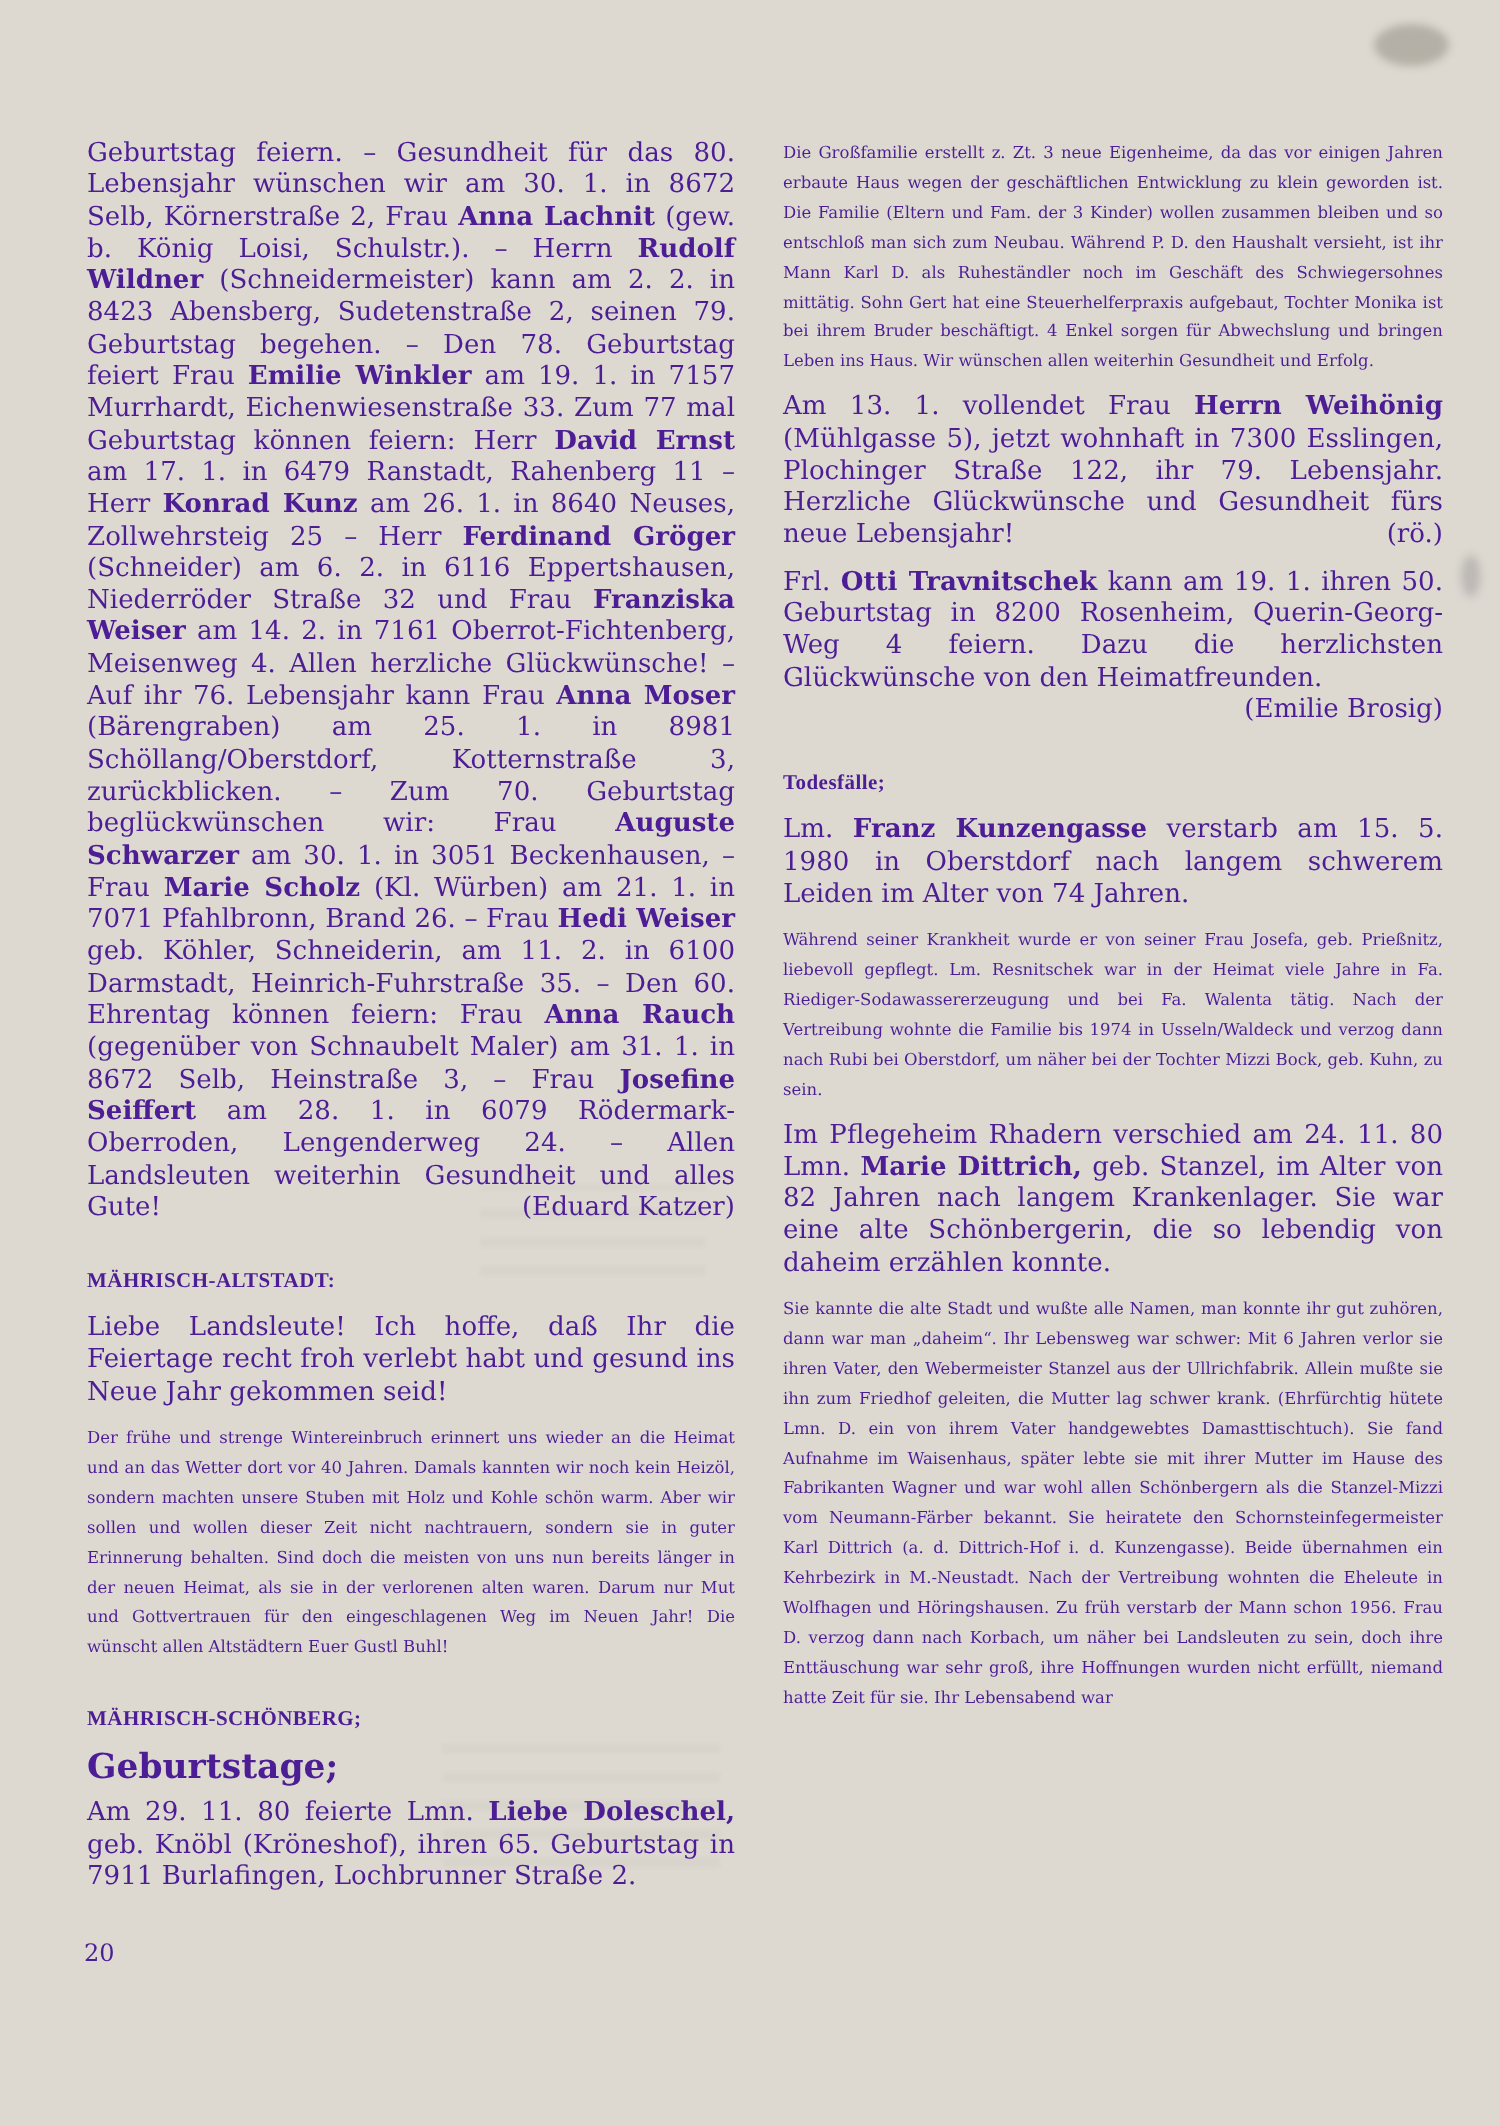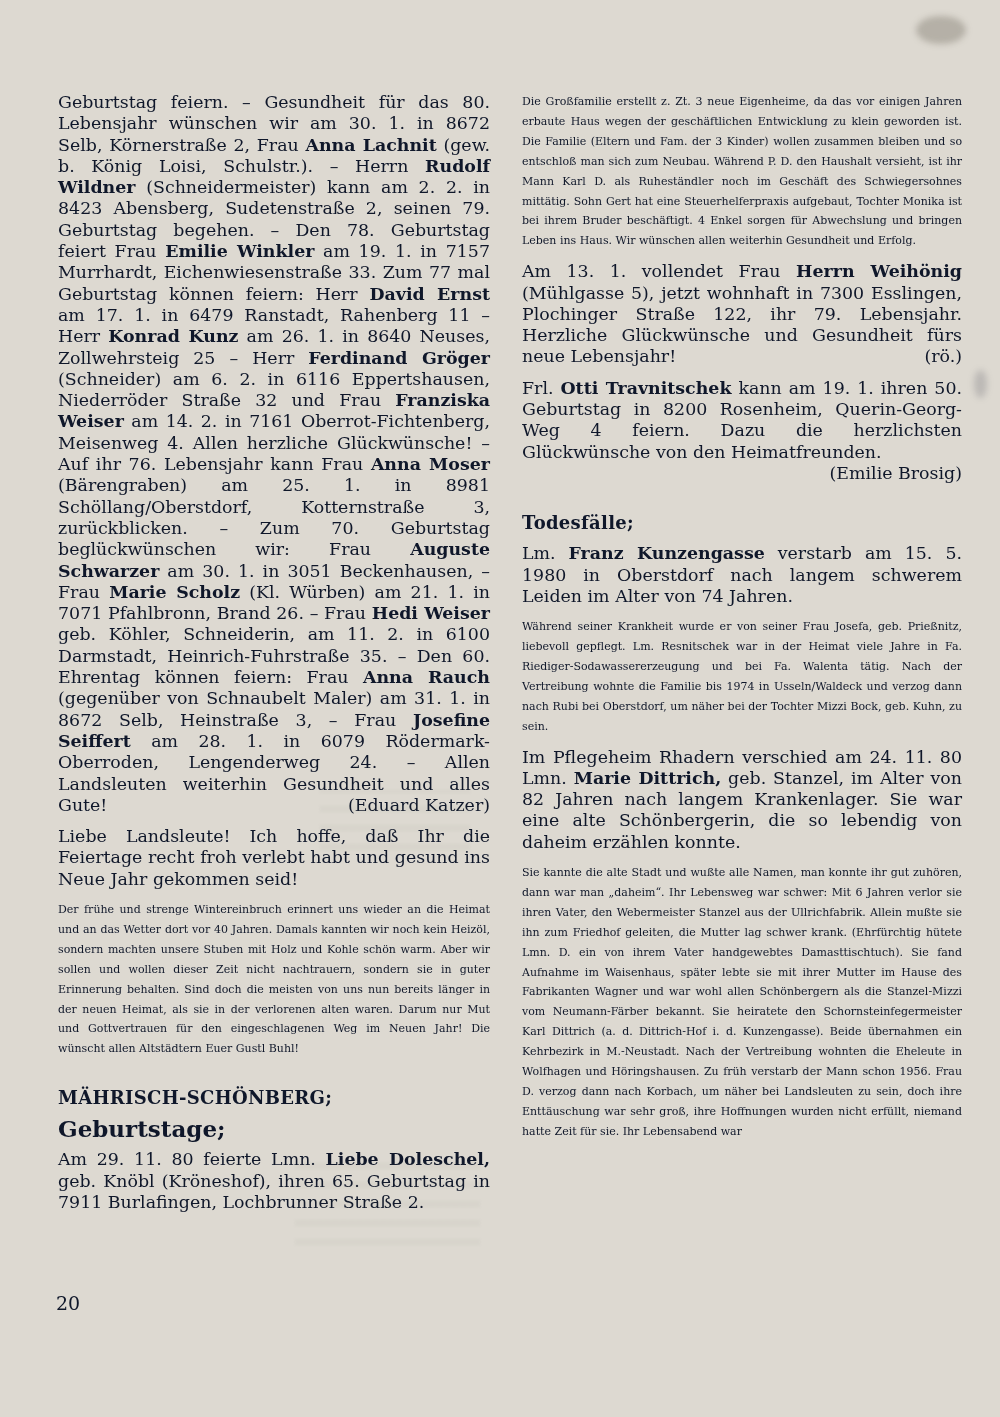--- a/index.html
+++ b/index.html
@@ -8,21 +8,21 @@
   .page {
     position: relative;
     width: 1000px;
     height: 1417px;
     margin: 0 auto;
     overflow: hidden;
     background: radial-gradient(ellipse 120% 95% at 48% 45%,
                 #e6e3db 0%, #ded Ad1 0%, #ded9d1 55%, #d2cec6 100%);
     background-color: #ddd9d1;
     font-family: "DejaVu Serif", "Liberation Serif", serif;
-    color: #0f172a;
+    color: #4c1d95;
   }
   .columns {
     display: flex;
     gap: 32px;
     padding: 92px 38px 0 58px;
   }
   .col { flex: 0 0 auto; }
   .col-left  { width: 432px; }
   .col-right { width: 440px; }
 
@@ -33,41 +33,42 @@
     text-align: justify;
     margin-bottom: 10px;
   }
   .para-small {
     font-size: 11px;
     line-height: 19.9px;
     text-align: justify;
     margin-bottom: 10px;
   }
   .heading {
-    font-size: 18px;
+    font-size: 14px;
     line-height: 22px;
     font-weight: bold;
     letter-spacing: 0.3px;
     margin: 28px 0 9px 0;
+    font-family: Liberation Serif, serif;
   }
   .heading-sub {
     font-size: 23px;
     line-height: 22px;
     font-weight: bold;
     margin: 0 0 9px 0;
   }
   .b { font-weight: bold; }
   .tail-right { float: right; }
   .para::after, .para-small::after { content: ""; display: block; clear: both; }
 
   .page-number {
     position: absolute;
     left: 56px;
     top: 1292px;
-    font-size: 19px;
+    font-size: 16px;
   }
 
   
   .smudge { position: absolute; border-radius: 50%; filter: blur(3px); }
   .s1 { left: 916px; top: 16px;  width: 50px; height: 28px; background: rgba(96,90,78,0.32); }
   .s2 { left: 974px; top: 370px; width: 13px; height: 28px; background: rgba(75,75,85,0.22); }
   .ghost {
     position: absolute;
     filter: blur(1.5px);
     opacity: 0.5;
@@ -83,20 +84,21 @@
 
 <div class="page">
   <div class="smudge s1"></div>
   <div class="smudge s2"></div>
   <div class="ghost g1"></div>
   <div class="ghost g2"></div>
 
   <div class="columns">
     <div class="col col-left">
         <p class="para"><span>Geburtstag feiern. – Gesundheit für das 80. Lebensjahr wünschen wir am 30. 1. in 8672 Selb, Körnerstraße 2, Frau </span><span class="b">Anna Lachnit</span><span> (gew. b. König Loisi, Schulstr.). – Herrn </span><span class="b">Rudolf Wildner</span><span> (Schneidermeister) kann am 2. 2. in 8423 Abensberg, Sudetenstraße 2, seinen 79. Geburtstag begehen. – Den 78. Geburtstag feiert Frau </span><span class="b">Emilie Winkler</span><span> am 19. 1. in 7157 Murrhardt, Eichenwiesenstraße 33. Zum 77 mal Geburtstag können feiern: Herr </span><span class="b">David Ernst</span><span> am 17. 1. in 6479 Ranstadt, Rahenberg 11 – Herr </span><span class="b">Konrad Kunz</span><span> am 26. 1. in 8640 Neuses, Zollwehrsteig 25 – Herr </span><span class="b">Ferdinand Gröger</span><span> (Schneider) am 6. 2. in 6116 Eppertshausen, Niederröder Straße 32 und Frau </span><span class="b">Franziska Weiser</span><span> am 14. 2. in 7161 Oberrot-Fichtenberg, Meisenweg 4. Allen herzliche Glückwünsche! – Auf ihr 76. Lebensjahr kann Frau </span><span class="b">Anna Moser</span><span> (Bärengraben) am 25. 1. in 8981 Schöllang/Oberstdorf, Kotternstraße 3, zurückblicken. – Zum 70. Geburtstag beglückwünschen wir: Frau </span><span class="b">Auguste Schwarzer</span><span> am 30. 1. in 3051 Beckenhausen, – Frau </span><span class="b">Marie Scholz</span><span> (Kl. Würben) am 21. 1. in 7071 Pfahlbronn, Brand 26. – Frau </span><span class="b">Hedi Weiser</span><span> geb. Köhler, Schneiderin, am 11. 2. in 6100 Darmstadt, Heinrich-Fuhrstraße 35. – Den 60. Ehrentag können feiern: Frau </span><span class="b">Anna Rauch</span><span> (gegenüber von Schnaubelt Maler) am 31. 1. in 8672 Selb, Heinstraße 3, – Frau </span><span class="b">Josefine Seiffert</span><span> am 28. 1. in 6079 Rödermark-Oberroden, Lengenderweg 24. – Allen Landsleuten weiterhin Gesundheit und alles Gute!</span><span class="tail-right">(Eduard Katzer)</span></p>
+        <p class="heading"><span>MÄHRISCH-ALTSTADT:</span></p>
         <p class="para"><span>Liebe Landsleute! Ich hoffe, daß Ihr die Feiertage recht froh verlebt habt und gesund ins Neue Jahr gekommen seid!</span></p>
         <p class="para-small"><span>Der frühe und strenge Wintereinbruch erinnert uns wieder an die Heimat und an das Wetter dort vor 40 Jahren. Damals kannten wir noch kein Heizöl, sondern machten unsere Stuben mit Holz und Kohle schön warm. Aber wir sollen und wollen dieser Zeit nicht nachtrauern, sondern sie in guter Erinnerung behalten. Sind doch die meisten von uns nun bereits länger in der neuen Heimat, als sie in der verlorenen alten waren. Darum nur Mut und Gottvertrauen für den eingeschlagenen Weg im Neuen Jahr! Die wünscht allen Altstädtern Euer Gustl Buhl!</span></p>
         <p class="heading"><span>MÄHRISCH-SCHÖNBERG;</span></p>
         <p class="heading-sub"><span>Geburtstage;</span></p>
         <p class="para"><span>Am 29. 11. 80 feierte Lmn. </span><span class="b">Liebe Doleschel,</span><span> geb. Knöbl (Kröneshof), ihren 65. Geburtstag in 7911 Burlafingen, Lochbrunner Straße 2.</span></p>
       </div>
     <div class="col col-right">
         <p class="para-small"><span>Die Großfamilie erstellt z. Zt. 3 neue Eigenheime, da das vor einigen Jahren erbaute Haus wegen der geschäftlichen Entwicklung zu klein geworden ist. Die Familie (Eltern und Fam. der 3 Kinder) wollen zusammen bleiben und so entschloß man sich zum Neubau. Während P. D. den Haushalt versieht, ist ihr Mann Karl D. als Ruheständler noch im Geschäft des Schwiegersohnes mittätig. Sohn Gert hat eine Steuerhelferpraxis aufgebaut, Tochter Monika ist bei ihrem Bruder beschäftigt. 4 Enkel sorgen für Abwechslung und bringen Leben ins Haus. Wir wünschen allen weiterhin Gesundheit und Erfolg.</span></p>
         <p class="para"><span>Am 13. 1. vollendet Frau </span><span class="b">Herrn Weihönig</span><span> (Mühlgasse 5), jetzt wohnhaft in 7300 Esslingen, Plochinger Straße 122, ihr 79. Lebensjahr. Herzliche Glückwünsche und Gesundheit fürs neue Lebensjahr!</span><span class="tail-right">(rö.)</span></p>
         <p class="para"><span>Frl. </span><span class="b">Otti Travnitschek</span><span> kann am 19. 1. ihren 50. Geburtstag in 8200 Rosenheim, Querin-Georg-Weg 4 feiern. Dazu die herzlichsten Glückwünsche von den Heimatfreunden.</span><span class="tail-right">(Emilie Brosig)</span></p>

